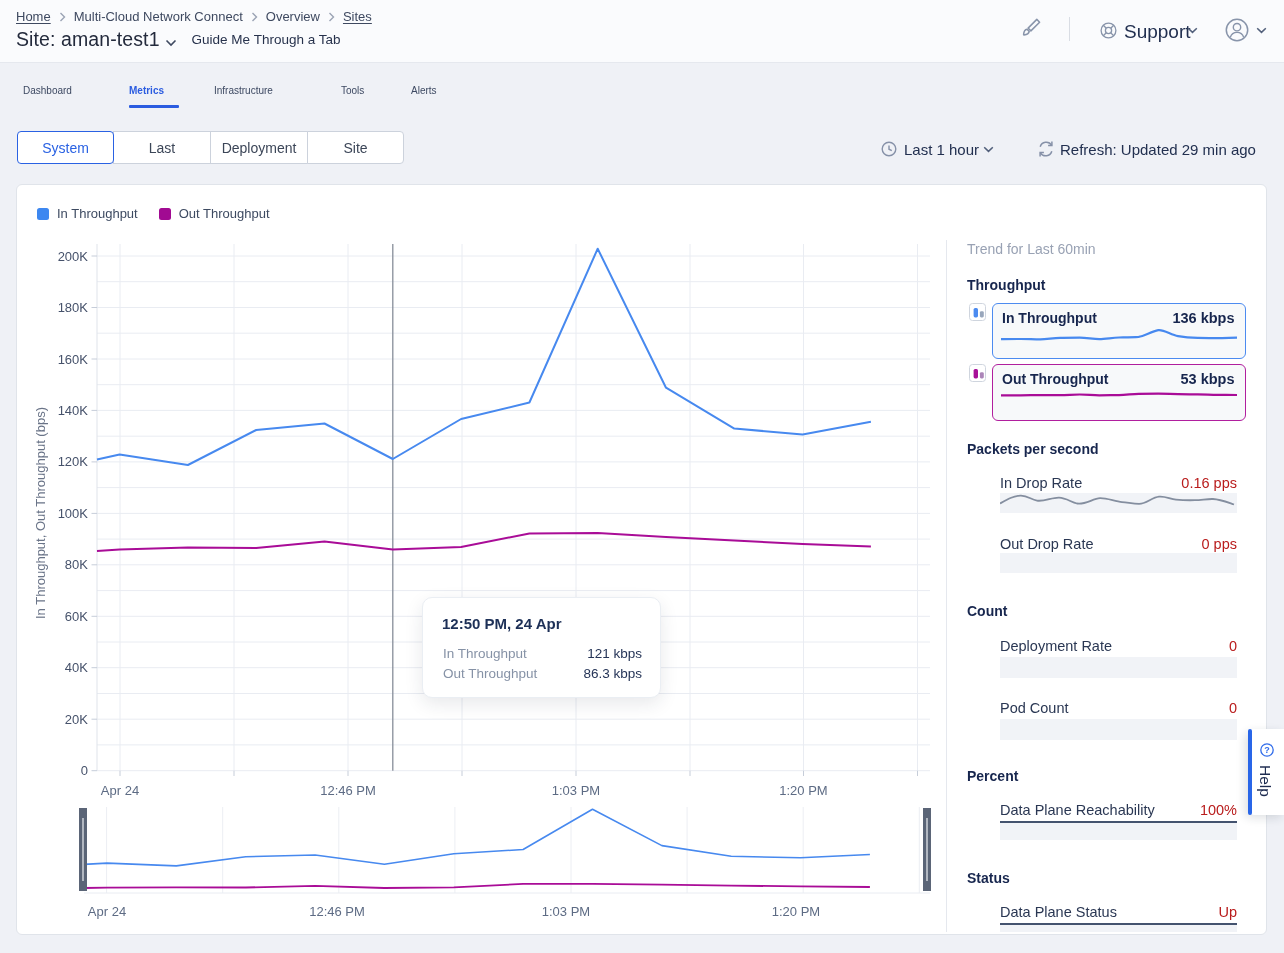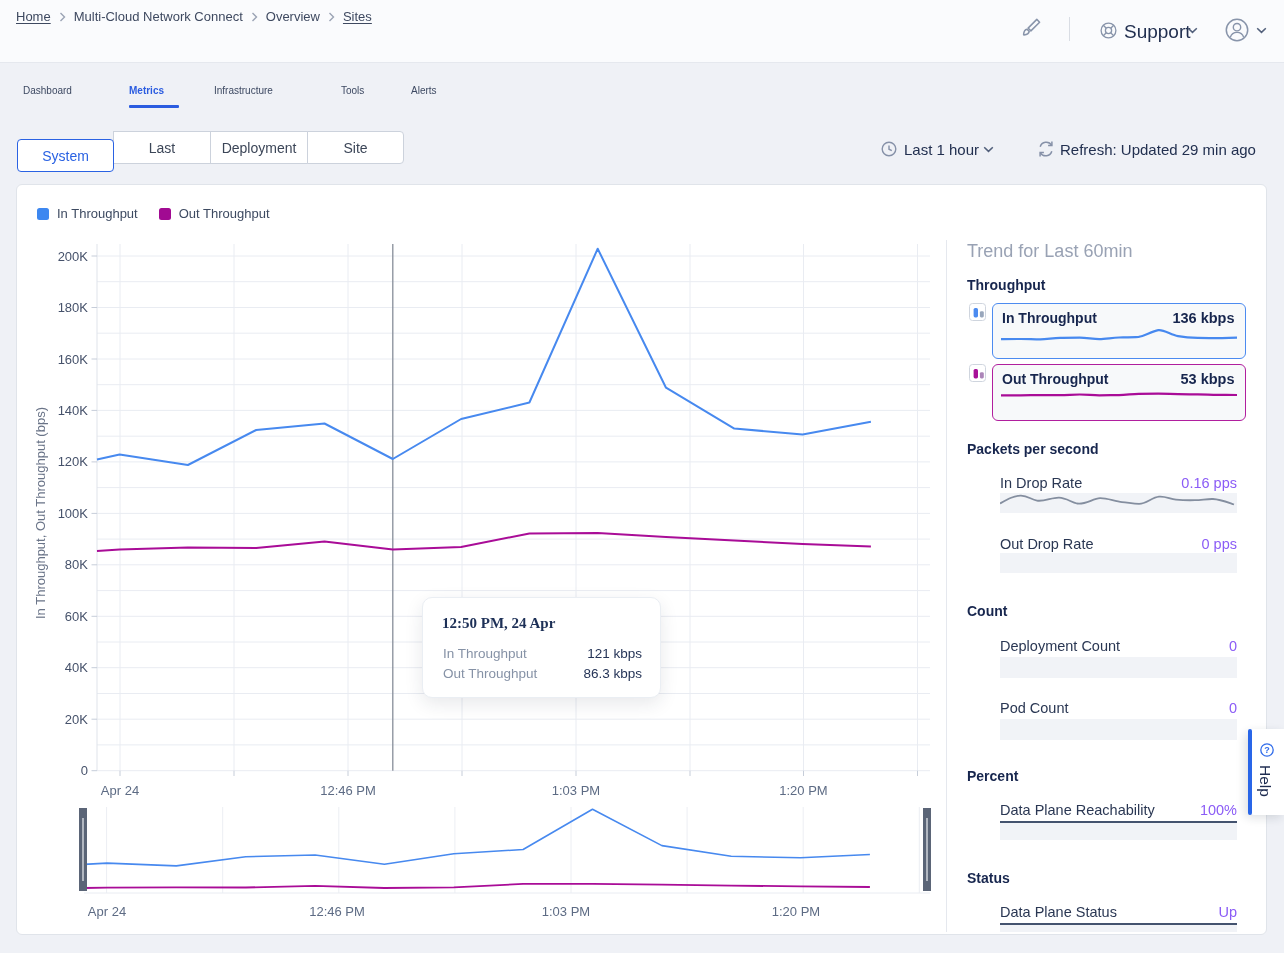--- a/index.html
+++ b/index.html
@@ -14,39 +14,39 @@
   #titlerow { position:absolute; left:16px; top:28px; display:flex; align-items:center; }
   #sitetitle { font-size:19.5px; color:#232a3c; letter-spacing:0.1px; }
   #guide { font-size:13.5px; color:#27324c; margin-left:15px; }
   
   #tabs .tab { position:absolute; top:85px; font-size:10px; color:#3d4962; white-space:nowrap; }
   #tabs .active { color:#2b5ce0; font-weight:bold; }
   #metricsline { position:absolute; left:129px; top:104.5px; width:50px; height:3px; background:#2b5ce0; border-radius:1px; }
   
   #segs { position:absolute; left:17px; top:131px; display:flex; }
   .seg { height:33px; background:#fff; border:1px solid #ccd2dc; color:#3c4658; font-size:14px; display:flex; align-items:center; justify-content:center; margin-left:-1px; position:relative; }
-  .seg:first-child { border-radius:4px 0 0 4px; margin-left:0;margin-top:8px; }
+  .seg:first-child { border-radius:4px 0 0 4px; margin-left:0; }
   .seg:last-child { border-radius:0 4px 4px 0; }
   .seg.active { border:1px solid #2a62e3; color:#2a62e3; border-radius:4px; z-index:2; }
   
   .toolbar-text { font-size:15px; color:#223050; position:absolute; white-space:nowrap; }
   
   #card { position:absolute; left:16px; top:184px; width:1251px; height:751px; background:#fff; border:1px solid #e0e4ea; border-radius:6px; }
   #legend { position:absolute; left:37px; top:206px; display:flex; align-items:center; font-size:13px; color:#3d4a61; }
   .legsq { width:12px; height:12px; border-radius:2.5px; margin-right:8px; }
   
   #tooltip { position:absolute; left:422px; top:597px; width:239px; height:101px; background:#fff; border:1px solid #eaeef3; border-radius:10px; box-shadow:0 6px 18px rgba(30,41,59,0.10); z-index:6; }
-  #tooltip .tt-title { position:absolute; left:19px; top:17px; font-size:15px; font-weight:bold; color:#1d3057;font-family:Liberation Serif, serif; }
+  #tooltip .tt-title { position:absolute; left:19px; top:17px; font-size:15px; font-weight:bold; color:#1d3057; }
   #tooltip .tt-row { position:absolute; left:20px; width:199px; font-size:13.5px; color:#8692a6; display:flex; justify-content:space-between; }
   #tooltip .tt-val { color:#253457; }
   
   #divider { position:absolute; left:946px; top:240px; width:1px; height:692px; background:#e5e8ee; }
   .rp-head { position:absolute; font-size:14px; font-weight:bold; color:#17264e; }
   .rp-row { position:absolute; left:1000px; width:237px; display:flex; justify-content:space-between; font-size:14.5px; color:#2a3753; }
-  .rp-row .v { color:#8b5cf6; }
+  .rp-row .v { color:#b91c1c; }
   .graybox { position:absolute; left:1000px; width:237px; background:#f1f3f7; }
   .darkline { position:absolute; left:1000px; width:237px; height:2.5px; background:#44536f; }
   .mcard { position:absolute; left:992px; width:253.5px; background:#f7f9fa; border-radius:6px; }
   .mcard .t { position:absolute; left:9px; top:6px; font-size:14px; font-weight:bold; color:#17264e; }
   .mcard .v { position:absolute; right:10px; top:6px; font-size:14.5px; font-weight:bold; color:#17264e; }
   .baricon { position:absolute; left:969px; }
   
   #help { position:absolute; right:0; top:729px; width:36px; height:86px; background:#fff; border-radius:6px 0 0 6px; box-shadow:-3px 3px 10px rgba(30,41,59,0.14); z-index:7; }
   #help .hbar { position:absolute; left:0; top:0; width:3.5px; height:86px; background:#2966e8; border-radius:2px; }
   #help .htxt { position:absolute; font-size:15.5px; color:#1d2b50; transform:rotate(90deg); transform-origin:0 0; }
@@ -68,20 +68,27 @@
           <polyline points="1.5,1 5.5,5 1.5,9" fill="none" stroke="#9aa3b4" stroke-width="1.4"></polyline>
         </svg>
       </span>
     <span>Overview</span>
     <span class="sep">
         <svg width="7" height="10" viewBox="0 0 7 10">
           <polyline points="1.5,1 5.5,5 1.5,9" fill="none" stroke="#9aa3b4" stroke-width="1.4"></polyline>
         </svg>
       </span>
     <span class="lnk">Sites</span>
+  </div>
+  <div id="titlerow">
+    <span id="sitetitle">Site: aman-test1</span>
+    <svg width="12" height="8" viewBox="0 0 12 8" style="margin-left:5px;margin-top:7px">
+        <polyline points="1.5,1.5 6,6 10.5,1.5" fill="none" stroke="#3e4960" stroke-width="1.6"></polyline>
+      </svg>
+    <span id="guide">Guide Me Through a Tab</span>
   </div>
 
   <svg class="abs" style="left:1021px;top:16px" width="24" height="24" viewBox="0 0 24 24" fill="none" stroke="#8894aa" stroke-width="1.5">
     <path d="M15.8 3.4 L18.6 6.2 L9.9 14.9 L7.1 12.1 Z" stroke-linejoin="round"></path>
     <path d="M6 13.3 C4 13.7 2.9 15.3 2.6 18.4 C2.6 18.7 2.8 18.9 3.1 18.9 C6.2 18.6 7.8 17.5 8.2 15.5 Z" stroke-linejoin="round"></path>
   </svg>
   <div class="abs" style="left:1069px;top:17px;width:1px;height:24px;background:#d9dde4"></div>
   <svg class="abs" style="left:1100px;top:22px" width="17" height="17" viewBox="0 0 17 17" fill="none" stroke="#8894aa" stroke-width="1.3">
     <circle cx="8.5" cy="8.5" r="7.4"></circle>
     <circle cx="8.5" cy="8.5" r="3.1"></circle>
@@ -265,21 +272,21 @@
       <span>In Throughput</span>
       <span class="tt-val">121 kbps</span>
     </div>
   <div class="tt-row" style="top:68px">
       <span>Out Throughput</span>
       <span class="tt-val">86.3 kbps</span>
     </div>
 </div>
 
 <div id="divider"></div>
-<div class="abs" style="left:967px;top:241px;font-size:18px;color:#99a2b4">Trend for Last 60min</div>
+<div class="abs" style="left:967px;top:241px;font-size:14px;color:#99a2b4">Trend for Last 60min</div>
 <div class="rp-head" style="left:967px;top:277px">Throughput</div>
 
 <svg class="baricon" style="top:302.5px" width="17" height="18" viewBox="0 0 17 18">
   <rect x="0.5" y="0.5" width="16" height="17" rx="3" fill="#fff" stroke="#cfd5de"></rect>
   <rect x="4.6" y="4.9" width="4.4" height="9.5" rx="1.6" fill="#4c8bf0"></rect>
   <rect x="10.9" y="8.2" width="3.9" height="6.2" rx="1.4" fill="#98a6bb"></rect>
 </svg>
 <div class="mcard" style="top:303px;height:56px;border:1.5px solid #4c8bf0">
   <div class="t">In Throughput</div>
   <div class="v">136 kbps</div>
@@ -311,21 +318,21 @@
   <path d="M0,15.5 C8,11 14,7.5 21,7.7 C28,8 31,11.5 37,12.6 C44,13.8 52,9.5 59,9.7 C66,10 71,14 77,15.5 C85,17 93,10.5 100,10.2 C107,10 115,13.5 122,14.1 C128,14.6 133,15.7 139,15.9 C146,16 152,9.5 159,8.7 C165,8 170,11 176,11.6 C182,12.2 188,12.4 195,12.2 C202,12 207,10.8 213,11 C220,11.3 228,14.5 234,16.5" stroke="#848e9f" stroke-width="1.8"></path>
 </svg>
 <div class="rp-row" style="top:536px">
     <span>Out Drop Rate</span>
     <span class="v">0 pps</span>
   </div>
 <div class="graybox" style="top:553px;height:20px"></div>
 
 <div class="rp-head" style="left:967px;top:603px">Count</div>
 <div class="rp-row" style="top:638px">
-    <span>Deployment Count</span>
+    <span>Deployment Rate</span>
     <span class="v">0</span>
   </div>
 <div class="graybox" style="top:657px;height:21px"></div>
 <div class="rp-row" style="top:700px">
     <span>Pod Count</span>
     <span class="v">0</span>
   </div>
 <div class="graybox" style="top:719px;height:21px"></div>
 
 <div class="rp-head" style="left:967px;top:768px">Percent</div>

